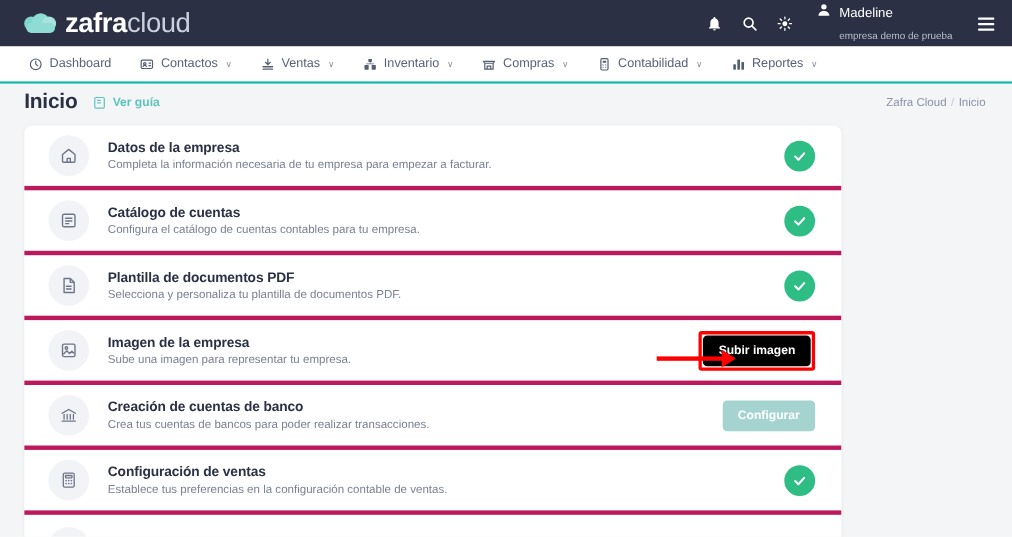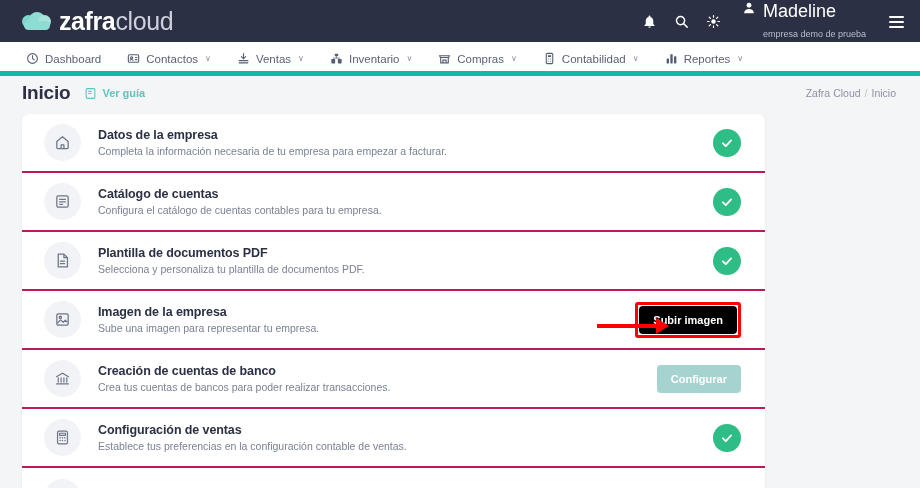--- a/index.html
+++ b/index.html
@@ -29,33 +29,33 @@
   .brand-cloud i:nth-child(3) { width: 13px; height: 13px; left: 16px; top: 4px; background:#a9e3dd;}
   .brand-cloud i:nth-child(4) { width: 26px; height: 9px; left: 2px; top: 10px; border-radius: 5px; background:#8fdcd4;}
   .brand-text { font-size: 25px; letter-spacing: -0.4px; }
   .brand-text b { color: #ffffff; font-weight: 700; }
   .brand-text span { color: #ccd1dd; font-weight: 400; }
 
   .top-right { margin-left: auto; display: flex; align-items: center; gap: 17px; }
   .top-icon { color: #ffffff; cursor: pointer; display: flex; align-items: center; }
   .user-block { display: flex; align-items: flex-start; gap: 7px; margin-left: 4px; }
   .user-names { line-height: 1.25; }
-  .user-name { color: #ffffff; font-size: 18px; }
+  .user-name { color: #ffffff; font-size: 12px; }
   .user-company { color: #b9bfcf; font-size: 9px; white-space: nowrap; }
   .burger { display: flex; flex-direction: column; gap: 3px; margin-left: 6px; margin-top: 2px; cursor: pointer; }
   .burger span { display: block; width: 15px; height: 2px; background: #fff; border-radius: 1px; }
 
   
   .navbar {
     height: 34px;
     background: #ffffff;
     display: flex;
-    align-items: flex-end;
+    align-items: center;
     padding-left: 14px;
-    border-bottom: 5px solid #14b8a6;
+    border-bottom: 2px solid #14b8a6;
     gap: 2px;
   }
   .nav-item {
     display: flex; align-items: center; gap: 6px;
     font-size: 11.5px; color: #5a6277;
     padding: 6px 12px; cursor: pointer; white-space: nowrap;
   }
   .nav-item .caret { font-size: 8px; color: #8a90a2; margin-left: 1px; }
   .nav-ico { display:flex; align-items:center; color:#555d72; }
 
@@ -77,21 +77,21 @@
     width: 743px;
     background: #ffffff;
     border-radius: 7px 7px 0 0;
     box-shadow: 0 1px 3px rgba(40,45,70,0.07);
     overflow: hidden;
   }
   .row {
     display: flex; align-items: center;
     padding: 0 24px 0 22px;
     height: 59px;
-    border-bottom: 2px solid #be185d;
+    border-bottom: 4px solid #be185d;
   }
   .row:last-child { border-bottom: none; }
   .row-ico {
     width: 37px; height: 37px; border-radius: 50%;
     background: #f2f3f6; flex: 0 0 37px;
     display: flex; align-items: center; justify-content: center;
     color: #6f7689;
   }
   .row-text { margin-left: 17px; }
   .row-title { font-size: 12.5px; font-weight: 700; color: #2b3044; letter-spacing: -0.1px; }

